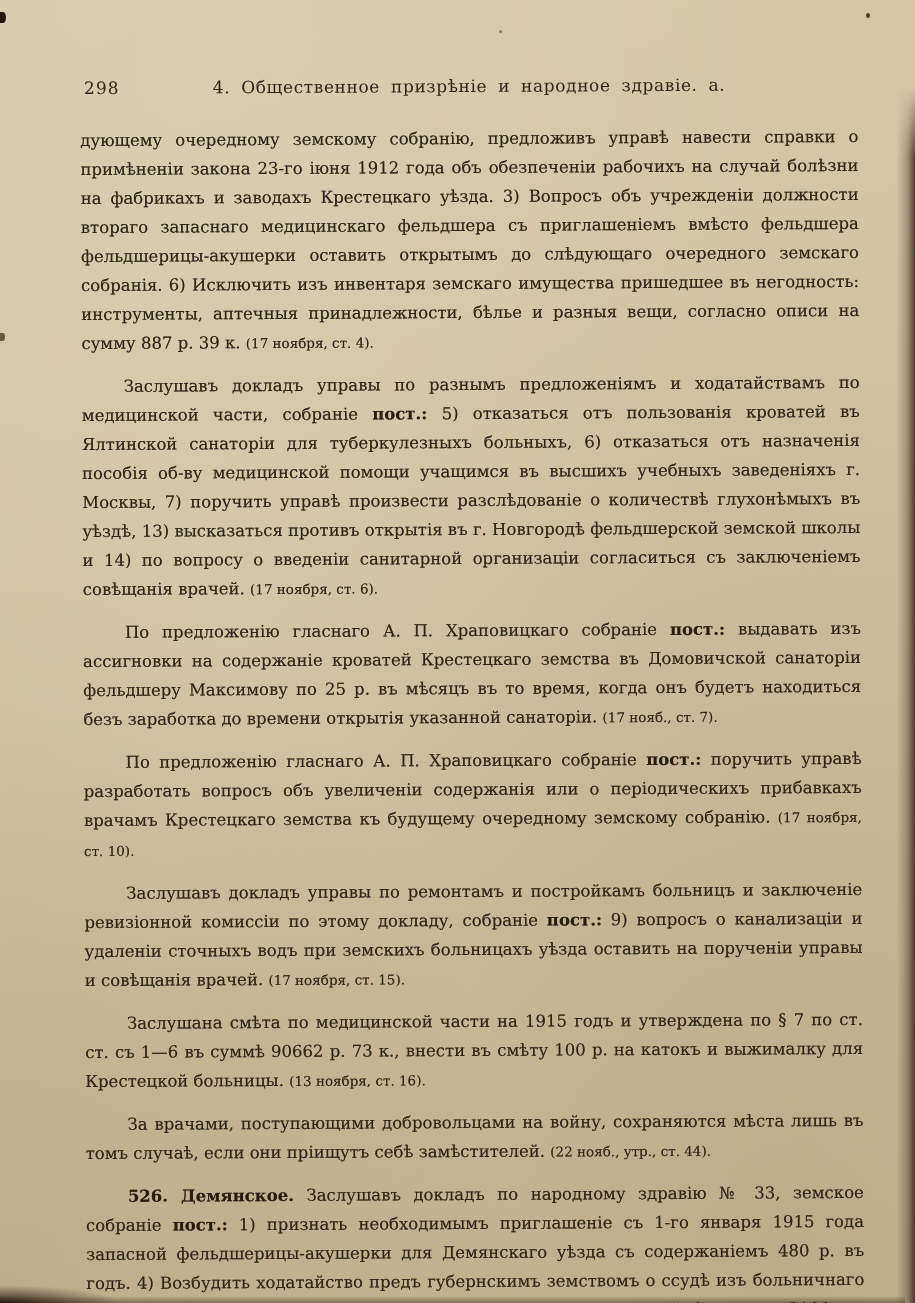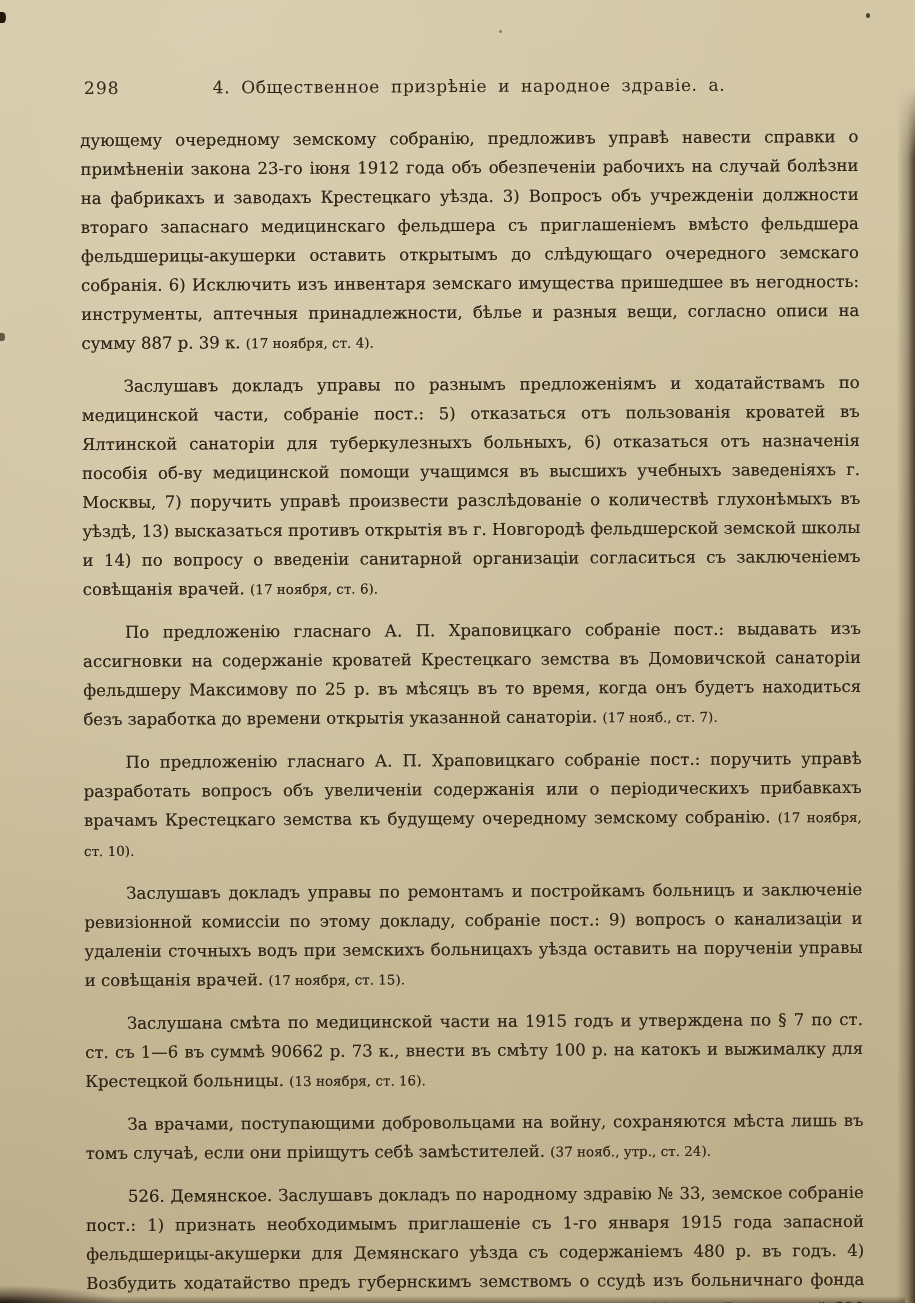--- a/index.html
+++ b/index.html
@@ -50,21 +50,21 @@
     word-spacing: 5px;
   }
   .body-text {
     font-size: 16.5px;
     line-height: 29px;
     text-align: justify;
     text-shadow: 0 0 0.5px rgba(46,37,25,0.55);
   }
   .para { margin: 0 0 13px 0; }
   .para.indent { text-indent: 42px; }
-  .bold { font-weight: normal; color: #261d11; }
+  .bold { font-weight: bold; color: #261d11; }
   .small { font-size: 13.5px; }
   
   .edge-right {
     position: absolute;
     top: 88px;
     right: 0;
     bottom: 0;
     width: 26px;
     background: linear-gradient(to right,
       rgba(46,30,14,0) 0%,
@@ -105,21 +105,21 @@
       <span class="pagenum">298</span>
       <span class="running-title">4. Общественное призрѣніе и народное здравіе. а.</span>
     </div>
     <div class="body-text" id="paragraphs">
         <p class="para"><span>дующему очередному земскому собранію, предложивъ управѣ навести справки о примѣненіи закона 23-го іюня 1912 года объ обезпеченіи рабочихъ на случай болѣзни на фабрикахъ и заводахъ Крестецкаго уѣзда. 3) Вопросъ объ учрежденіи должности втораго запаснаго медицинскаго фельдшера съ приглашеніемъ вмѣсто фельдшера фельдшерицы-акушерки оставить открытымъ до слѣдующаго очередного земскаго собранія. 6) Исключить изъ инвентаря земскаго имущества пришедшее въ негодность: инструменты, аптечныя принадлежности, бѣлье и разныя вещи, согласно описи на сумму 887 р. 39 к. </span><span class="small">(17 ноября, ст. 4).</span></p>
         <p class="para indent"><span>Заслушавъ докладъ управы по разнымъ предложеніямъ и ходатайствамъ по медицинской части, собраніе </span><span class="bold">пост.:</span><span> 5) отказаться отъ пользованія кроватей въ Ялтинской санаторіи для туберкулезныхъ больныхъ, 6) отказаться отъ назначенія пособія об-ву медицинской помощи учащимся въ высшихъ учебныхъ заведеніяхъ г. Москвы, 7) поручить управѣ произвести разслѣдованіе о количествѣ глухонѣмыхъ въ уѣздѣ, 13) высказаться противъ открытія въ г. Новгородѣ фельдшерской земской школы и 14) по вопросу о введеніи санитарной организаціи согласиться съ заключеніемъ совѣщанія врачей. </span><span class="small">(17 ноября, ст. 6).</span></p>
         <p class="para indent"><span>По предложенію гласнаго А. П. Храповицкаго собраніе </span><span class="bold">пост.:</span><span> выдавать изъ ассигновки на содержаніе кроватей Крестецкаго земства въ Домовичской санаторіи фельдшеру Максимову по 25 р. въ мѣсяцъ въ то время, когда онъ будетъ находиться безъ заработка до времени открытія указанной санаторіи. </span><span class="small">(17 нояб., ст. 7).</span></p>
         <p class="para indent"><span>По предложенію гласнаго А. П. Храповицкаго собраніе </span><span class="bold">пост.:</span><span> поручить управѣ разработать вопросъ объ увеличеніи содержанія или о періодическихъ прибавкахъ врачамъ Крестецкаго земства къ будущему очередному земскому собранію. </span><span class="small">(17 ноября, ст. 10).</span></p>
         <p class="para indent"><span>Заслушавъ докладъ управы по ремонтамъ и постройкамъ больницъ и заключеніе ревизіонной комиссіи по этому докладу, собраніе </span><span class="bold">пост.:</span><span> 9) вопросъ о канализаціи и удаленіи сточныхъ водъ при земскихъ больницахъ уѣзда оставить на порученіи управы и совѣщанія врачей. </span><span class="small">(17 ноября, ст. 15).</span></p>
         <p class="para indent"><span>Заслушана смѣта по медицинской части на 1915 годъ и утверждена по § 7 по ст. ст. съ 1—6 въ суммѣ 90662 р. 73 к., внести въ смѣту 100 р. на катокъ и выжималку для Крестецкой больницы. </span><span class="small">(13 ноября, ст. 16).</span></p>
-        <p class="para indent"><span>За врачами, поступающими добровольцами на войну, сохраняются мѣста лишь въ томъ случаѣ, если они пріищутъ себѣ замѣстителей. </span><span class="small">(37 нояб., утр., ст. 24).</span></p>
+        <p class="para indent"><span>За врачами, поступающими добровольцами на войну, сохраняются мѣста лишь въ томъ случаѣ, если они пріищутъ себѣ замѣстителей. </span><span class="small">(22 нояб., утр., ст. 44).</span></p>
         <p class="para indent"><span class="bold">526. Демянское.</span><span> Заслушавъ докладъ по народному здравію № 33, земское собраніе </span><span class="bold">пост.:</span><span> 1) признать необходимымъ приглашеніе съ 1-го января 1915 года запасной фельдшерицы-акушерки для Демянскаго уѣзда съ содержаніемъ 480 р. въ годъ. 4) Возбудить ходатайство предъ губернскимъ земствомъ о ссудѣ изъ больничнаго фонда въ суммѣ 4200 р., а именно: для ремонта Демянской больницы 2100 р., Велильской 600 р., потраченныхъ на постройку амбулаторіи 1500 р., разрѣшивъ управѣ впредь до полученія ссуды позаимствовать изъ запаснаго капитала до 2000 р. </span></p>
       </div>
   </div>
 
   <div class="edge-right"></div>
   <div class="edge-bottom"></div>
   <div class="corner-bottom-left"></div>
   <div class="speck speck-tl"></div>
   <div class="speck speck-tr"></div>
   <div class="speck speck-l"></div>

